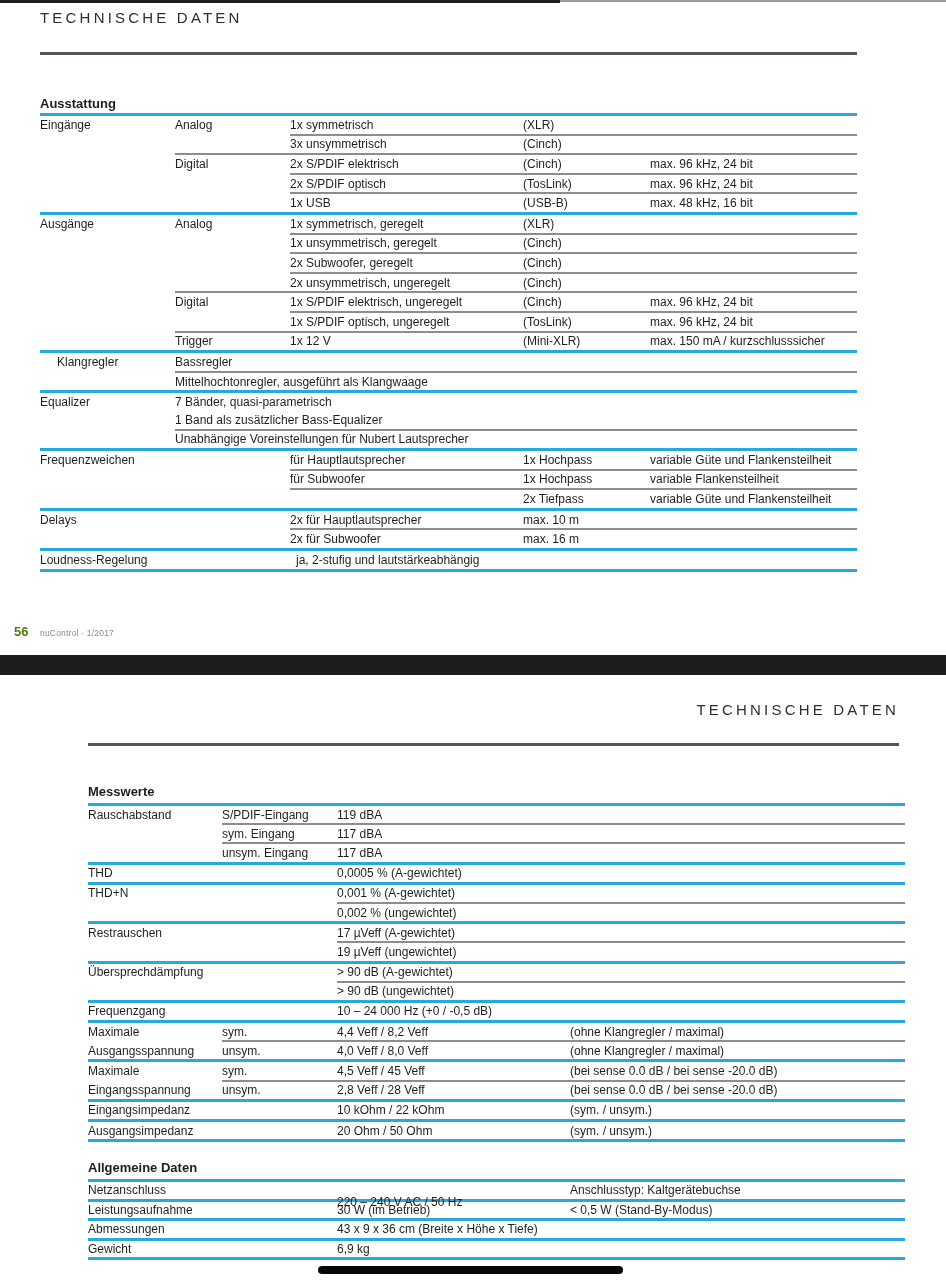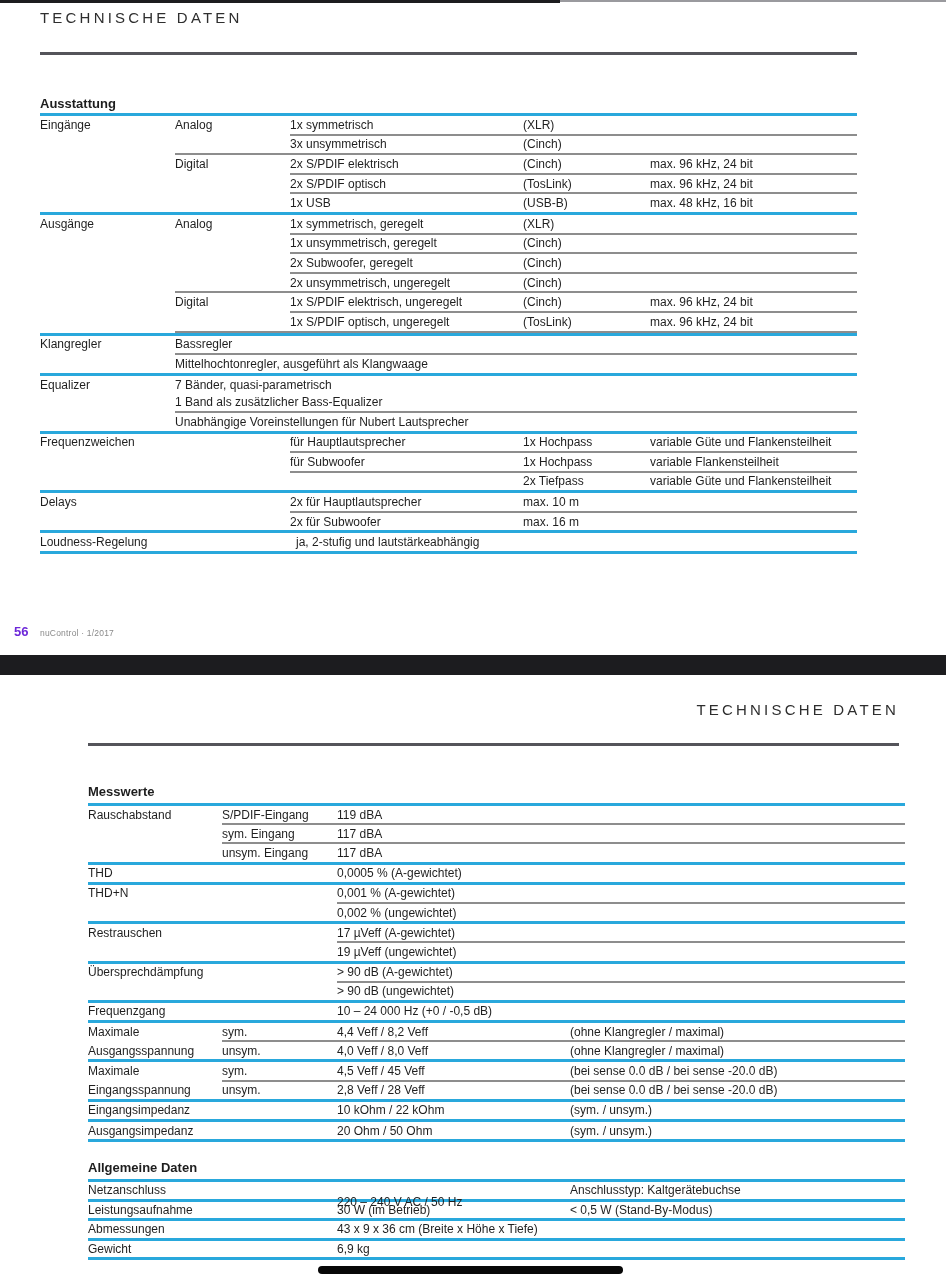--- a/index.html
+++ b/index.html
@@ -21,21 +21,21 @@
   .p2m .trow{height:17.2px;}
   .p2a .trow{height:16.6px;}
   .tcell{
     position:absolute;top:0;bottom:0;display:flex;align-items:center;
     font-size:12px;white-space:nowrap;color:#1f1f1f;
   }
   .rule{width:auto;}
   .rule.cyan{height:3px;background:var(--cyan,#29a8dc);}
   .rule.gray{height:2px;background:var(--gray,#8d8d8d);}
   .dark-strip{background:#1c1c1f;}
-  .footer-num{font-size:13px;font-weight:bold;color:#6d28d9;}
+  .footer-num{font-size:13px;font-weight:bold;color:#4d7c0f;}
   .footer-info{font-size:8.5px;color:#8a8a8a;letter-spacing:0.2px;}
   .bottom-pill{background:#070707;border-radius:4px;}
 </style>
 </head>
 <body>
 
 <div class="abs dark-strip" style="left:0;top:0;width:560px;height:3px;"></div>
 <div class="abs" style="left:560px;top:0;width:386px;height:2px;background:#9a9a9e;"></div>
 
 <div class="abs page-title" style="left:40px;top:9px;">TECHNISCHE DATEN</div>
@@ -104,23 +104,29 @@
       <span class="tcell" style="left: 483px;">(Cinch)</span>
       <span class="tcell" style="left: 610px;">max. 96 kHz, 24 bit</span>
     </div>
     <div class="rule gray" style="margin-left: 250px;"></div>
     <div class="trow">
       <span class="tcell" style="left: 250px;">1x S/PDIF optisch, ungeregelt</span>
       <span class="tcell" style="left: 483px;">(TosLink)</span>
       <span class="tcell" style="left: 610px;">max. 96 kHz, 24 bit</span>
     </div>
     <div class="rule gray" style="margin-left: 135px;"></div>
-    <div class="rule cyan" style="margin-left: 0px;"></div>
-    <div class="trow">
-      <span class="tcell" style="left: 0px;">Klangregler</span>
+    <div class="trow">
+      <span class="tcell" style="left: 135px;">Trigger</span>
+      <span class="tcell" style="left: 250px;">1x 12 V</span>
+      <span class="tcell" style="left: 483px;">(Mini-XLR)</span>
+      <span class="tcell" style="left: 610px;">max. 150 mA / kurzschlusssicher</span>
+    </div>
+    <div class="rule cyan" style="margin-left: 0px;"></div>
+    <div class="trow">
+      <span class="tcell" style="left: 17px;">Klangregler</span>
       <span class="tcell" style="left: 135px;">Bassregler</span>
     </div>
     <div class="rule gray" style="margin-left: 135px;"></div>
     <div class="trow">
       <span class="tcell" style="left: 135px;">Mittelhochtonregler, ausgeführt als Klangwaage</span>
     </div>
     <div class="rule cyan" style="margin-left: 0px;"></div>
     <div class="trow">
       <span class="tcell" style="left: 0px;">Equalizer</span>
       <span class="tcell" style="left: 135px;">7 Bänder, quasi-parametrisch</span>

